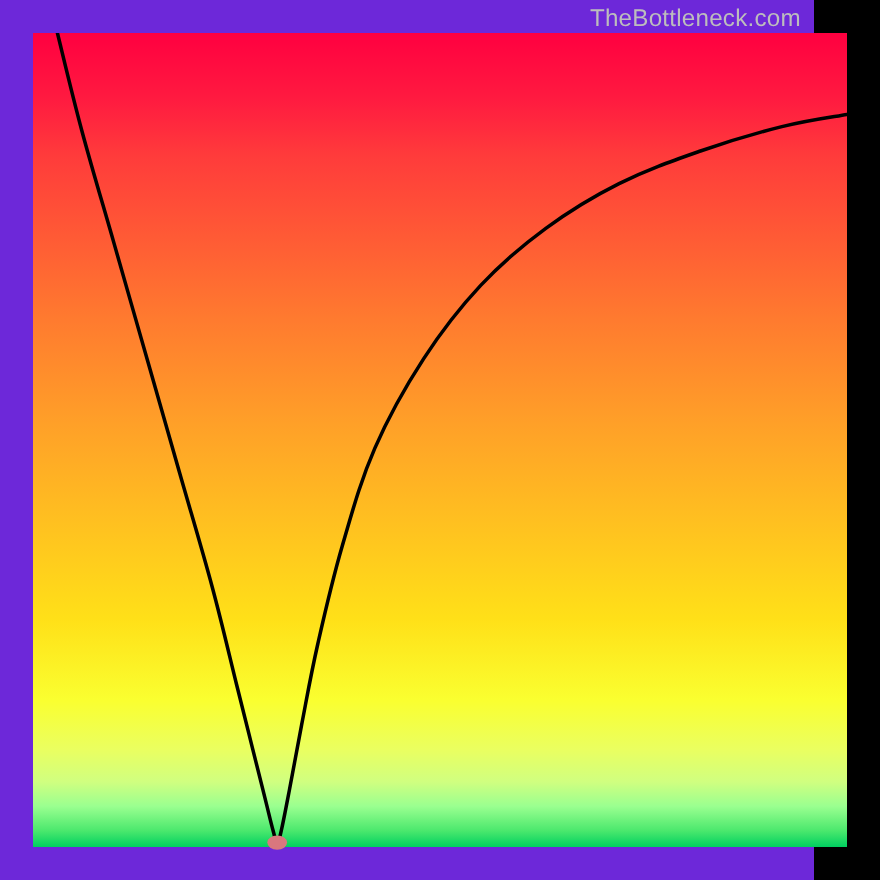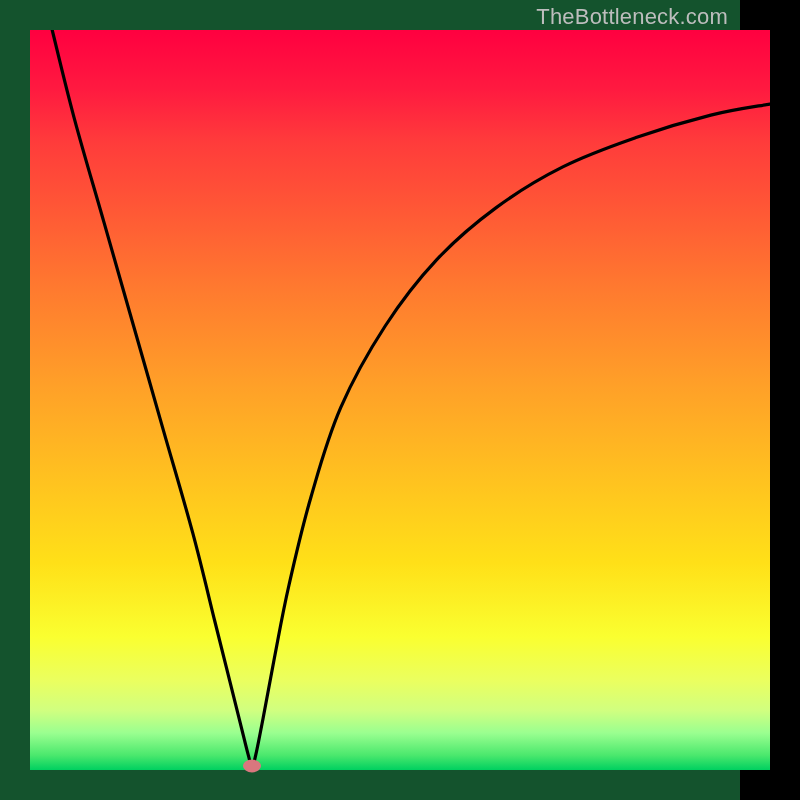--- a/index.html
+++ b/index.html
@@ -10,21 +10,21 @@
     background: #000;
     overflow: hidden;
     font-family: Arial, Helvetica, sans-serif;
   }
   .frame {
     position: absolute;
     top: 0;
     left: 0;
     width: 740px;
     height: 800px;
-    background: #14532d;
+    background: #6d28d9;
   }
   .plot-area {
     position: absolute;
     top: 30px;
     left: 30px;
     width: 740px;
     height: 740px;
     background: linear-gradient(to bottom,
       #ff0040 0%,
       #ff1a40 8%,

